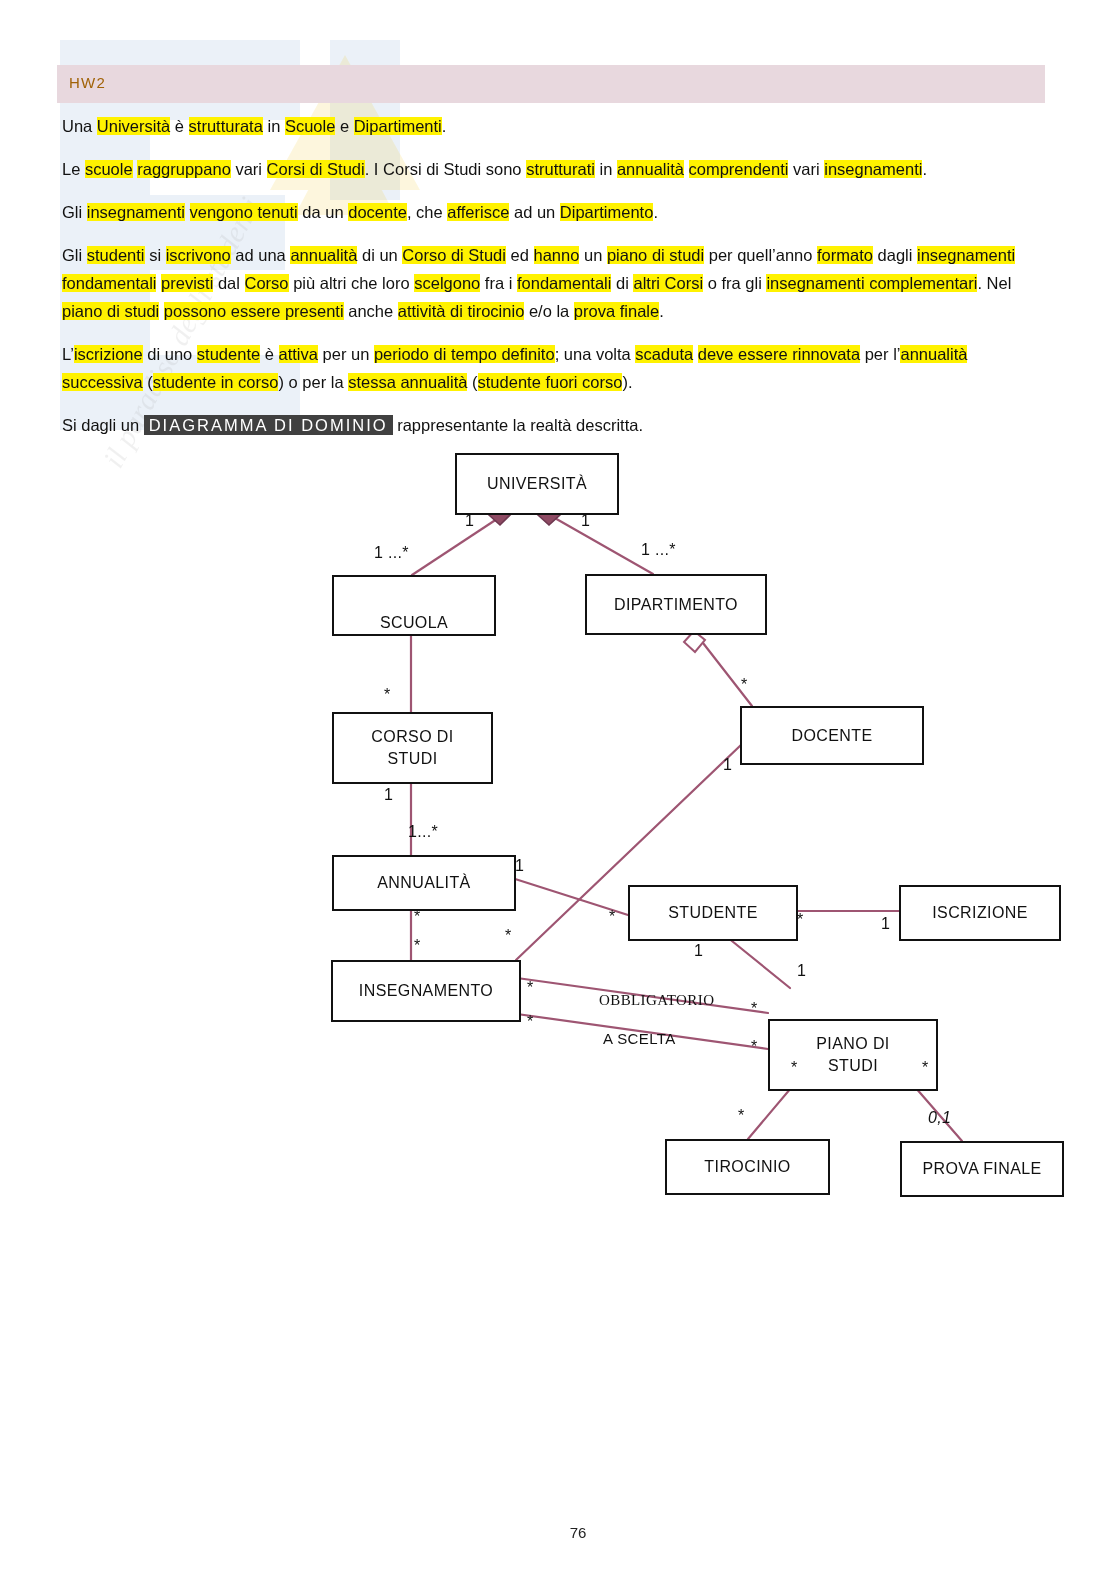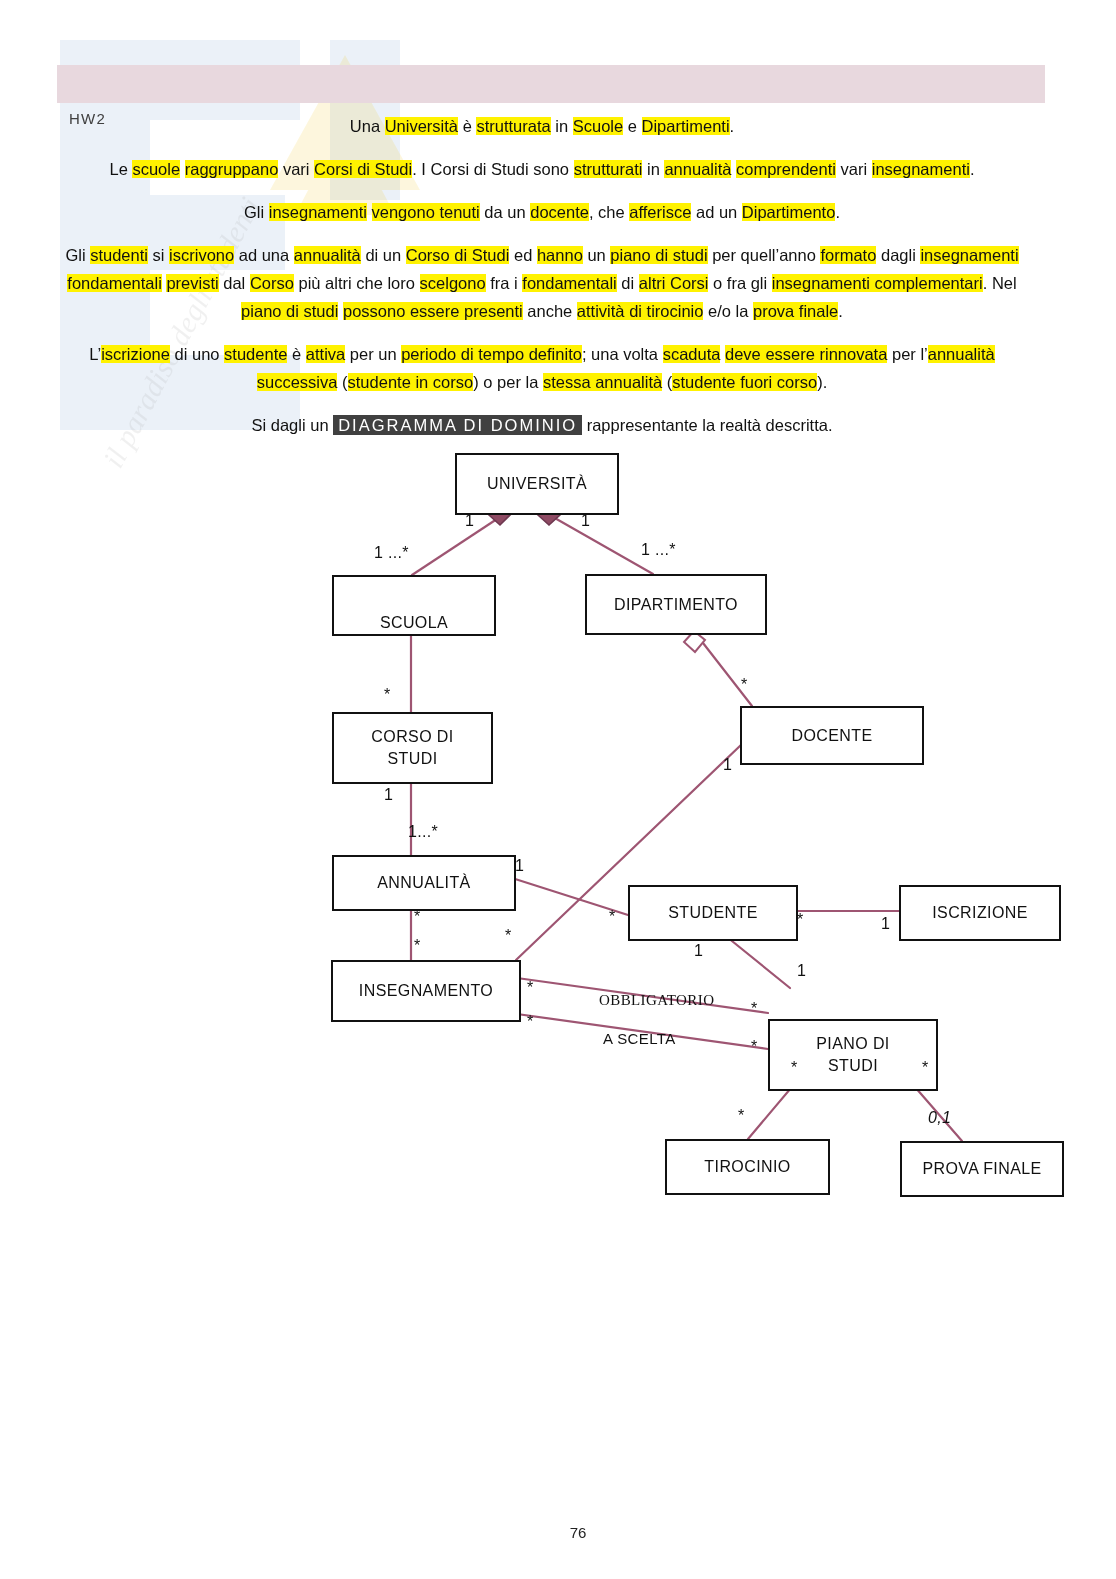--- a/index.html
+++ b/index.html
@@ -9,25 +9,25 @@
     color:#1a1a1a;
   }
   
   #watermark{position:absolute;left:0;top:0;width:1116px;height:1579px;pointer-events:none;z-index:0;}
   
   .hw-band{
     position:absolute;left:57px;top:65px;width:988px;height:38px;
     background:#e8d8de;z-index:2;
   }
   .hw-band span{
-    position:absolute;left:12px;top:9px;font-size:15px;letter-spacing:1.2px;color:#404040;margin-top:36px;
+    position:absolute;left:12px;top:9px;font-size:15px;letter-spacing:1.2px;color:#a16207;
   }
   
   .prose{position:absolute;left:62px;top:112px;width:960px;z-index:2;}
-  .prose p{margin:0 0 15px 0;font-size:16.5px;line-height:28px;color:#111;text-align:center;}
+  .prose p{margin:0 0 15px 0;font-size:16.5px;line-height:28px;color:#111;}
   .hl{background:#fff200;}
   .chip{
     background:#404040;color:#ffffff;padding:1px 5px;letter-spacing:2px;font-size:16.5px;
   }
   
   #diagram{position:absolute;left:0;top:0;width:1116px;height:1579px;z-index:3;}
   .nodebox{
     position:absolute;border:2.2px solid #111;background:#ffffff;
     display:flex;align-items:center;justify-content:center;
     font-size:16px;line-height:22px;text-align:center;letter-spacing:.4px;

